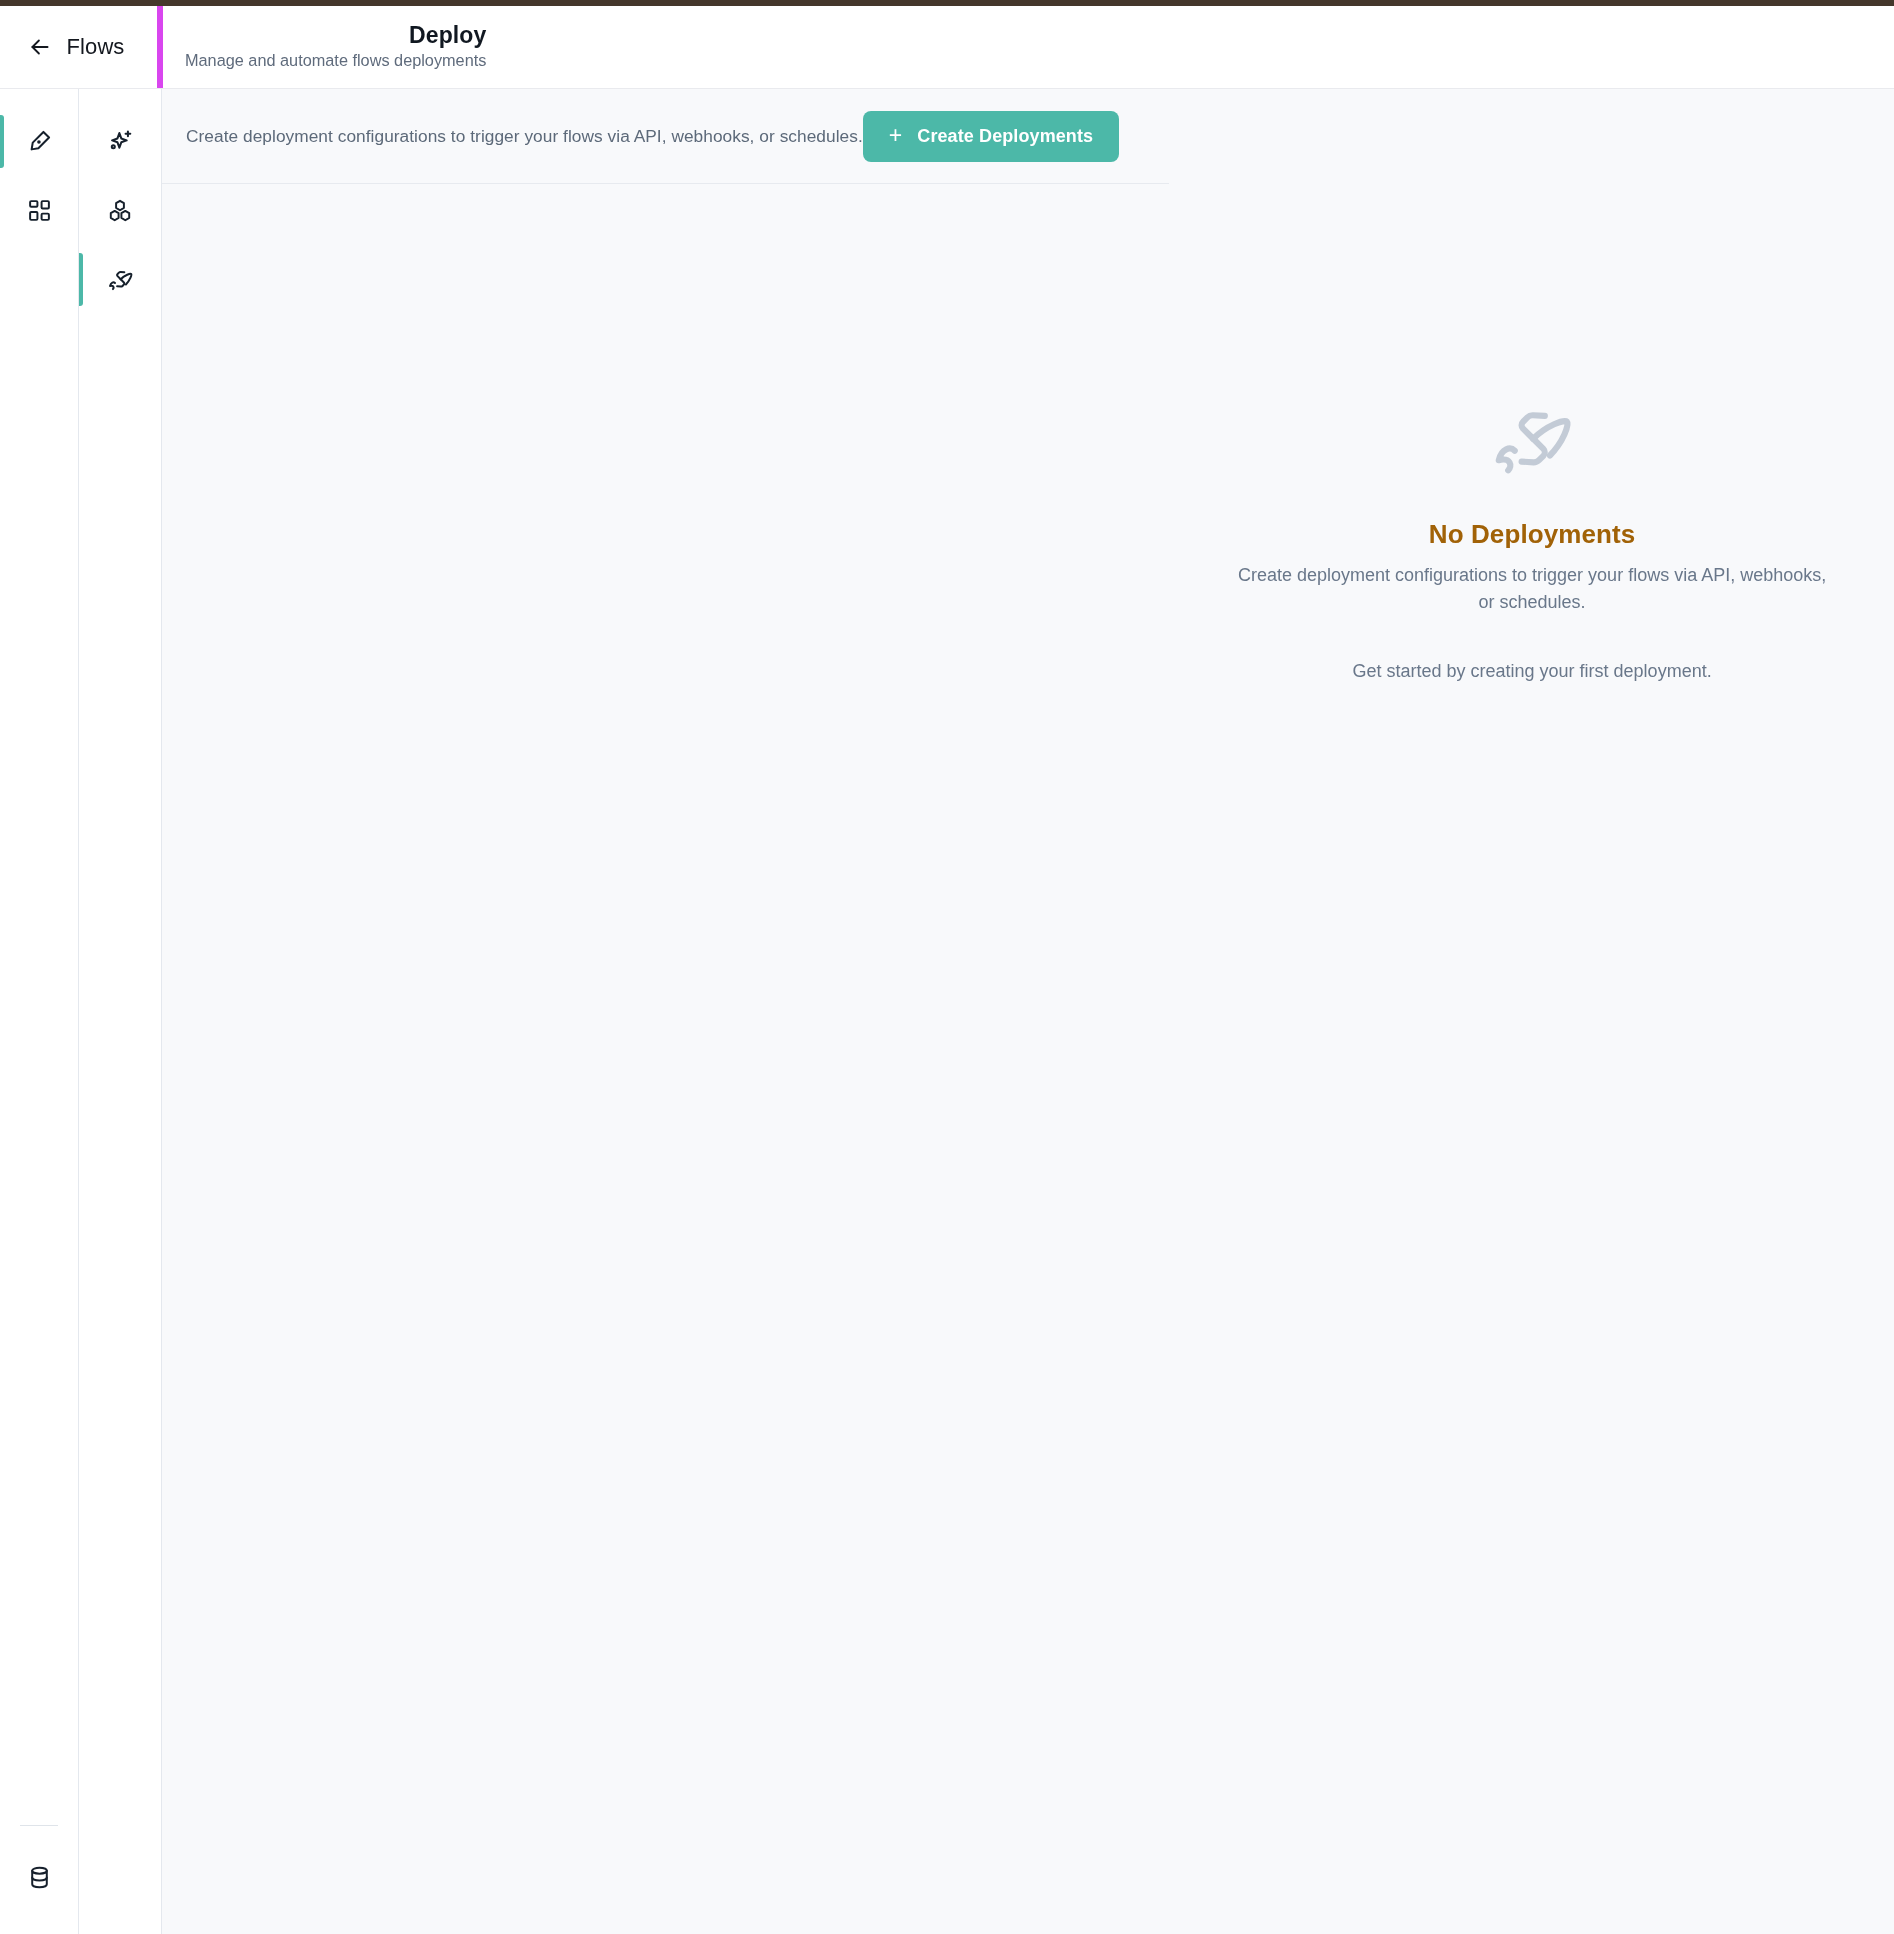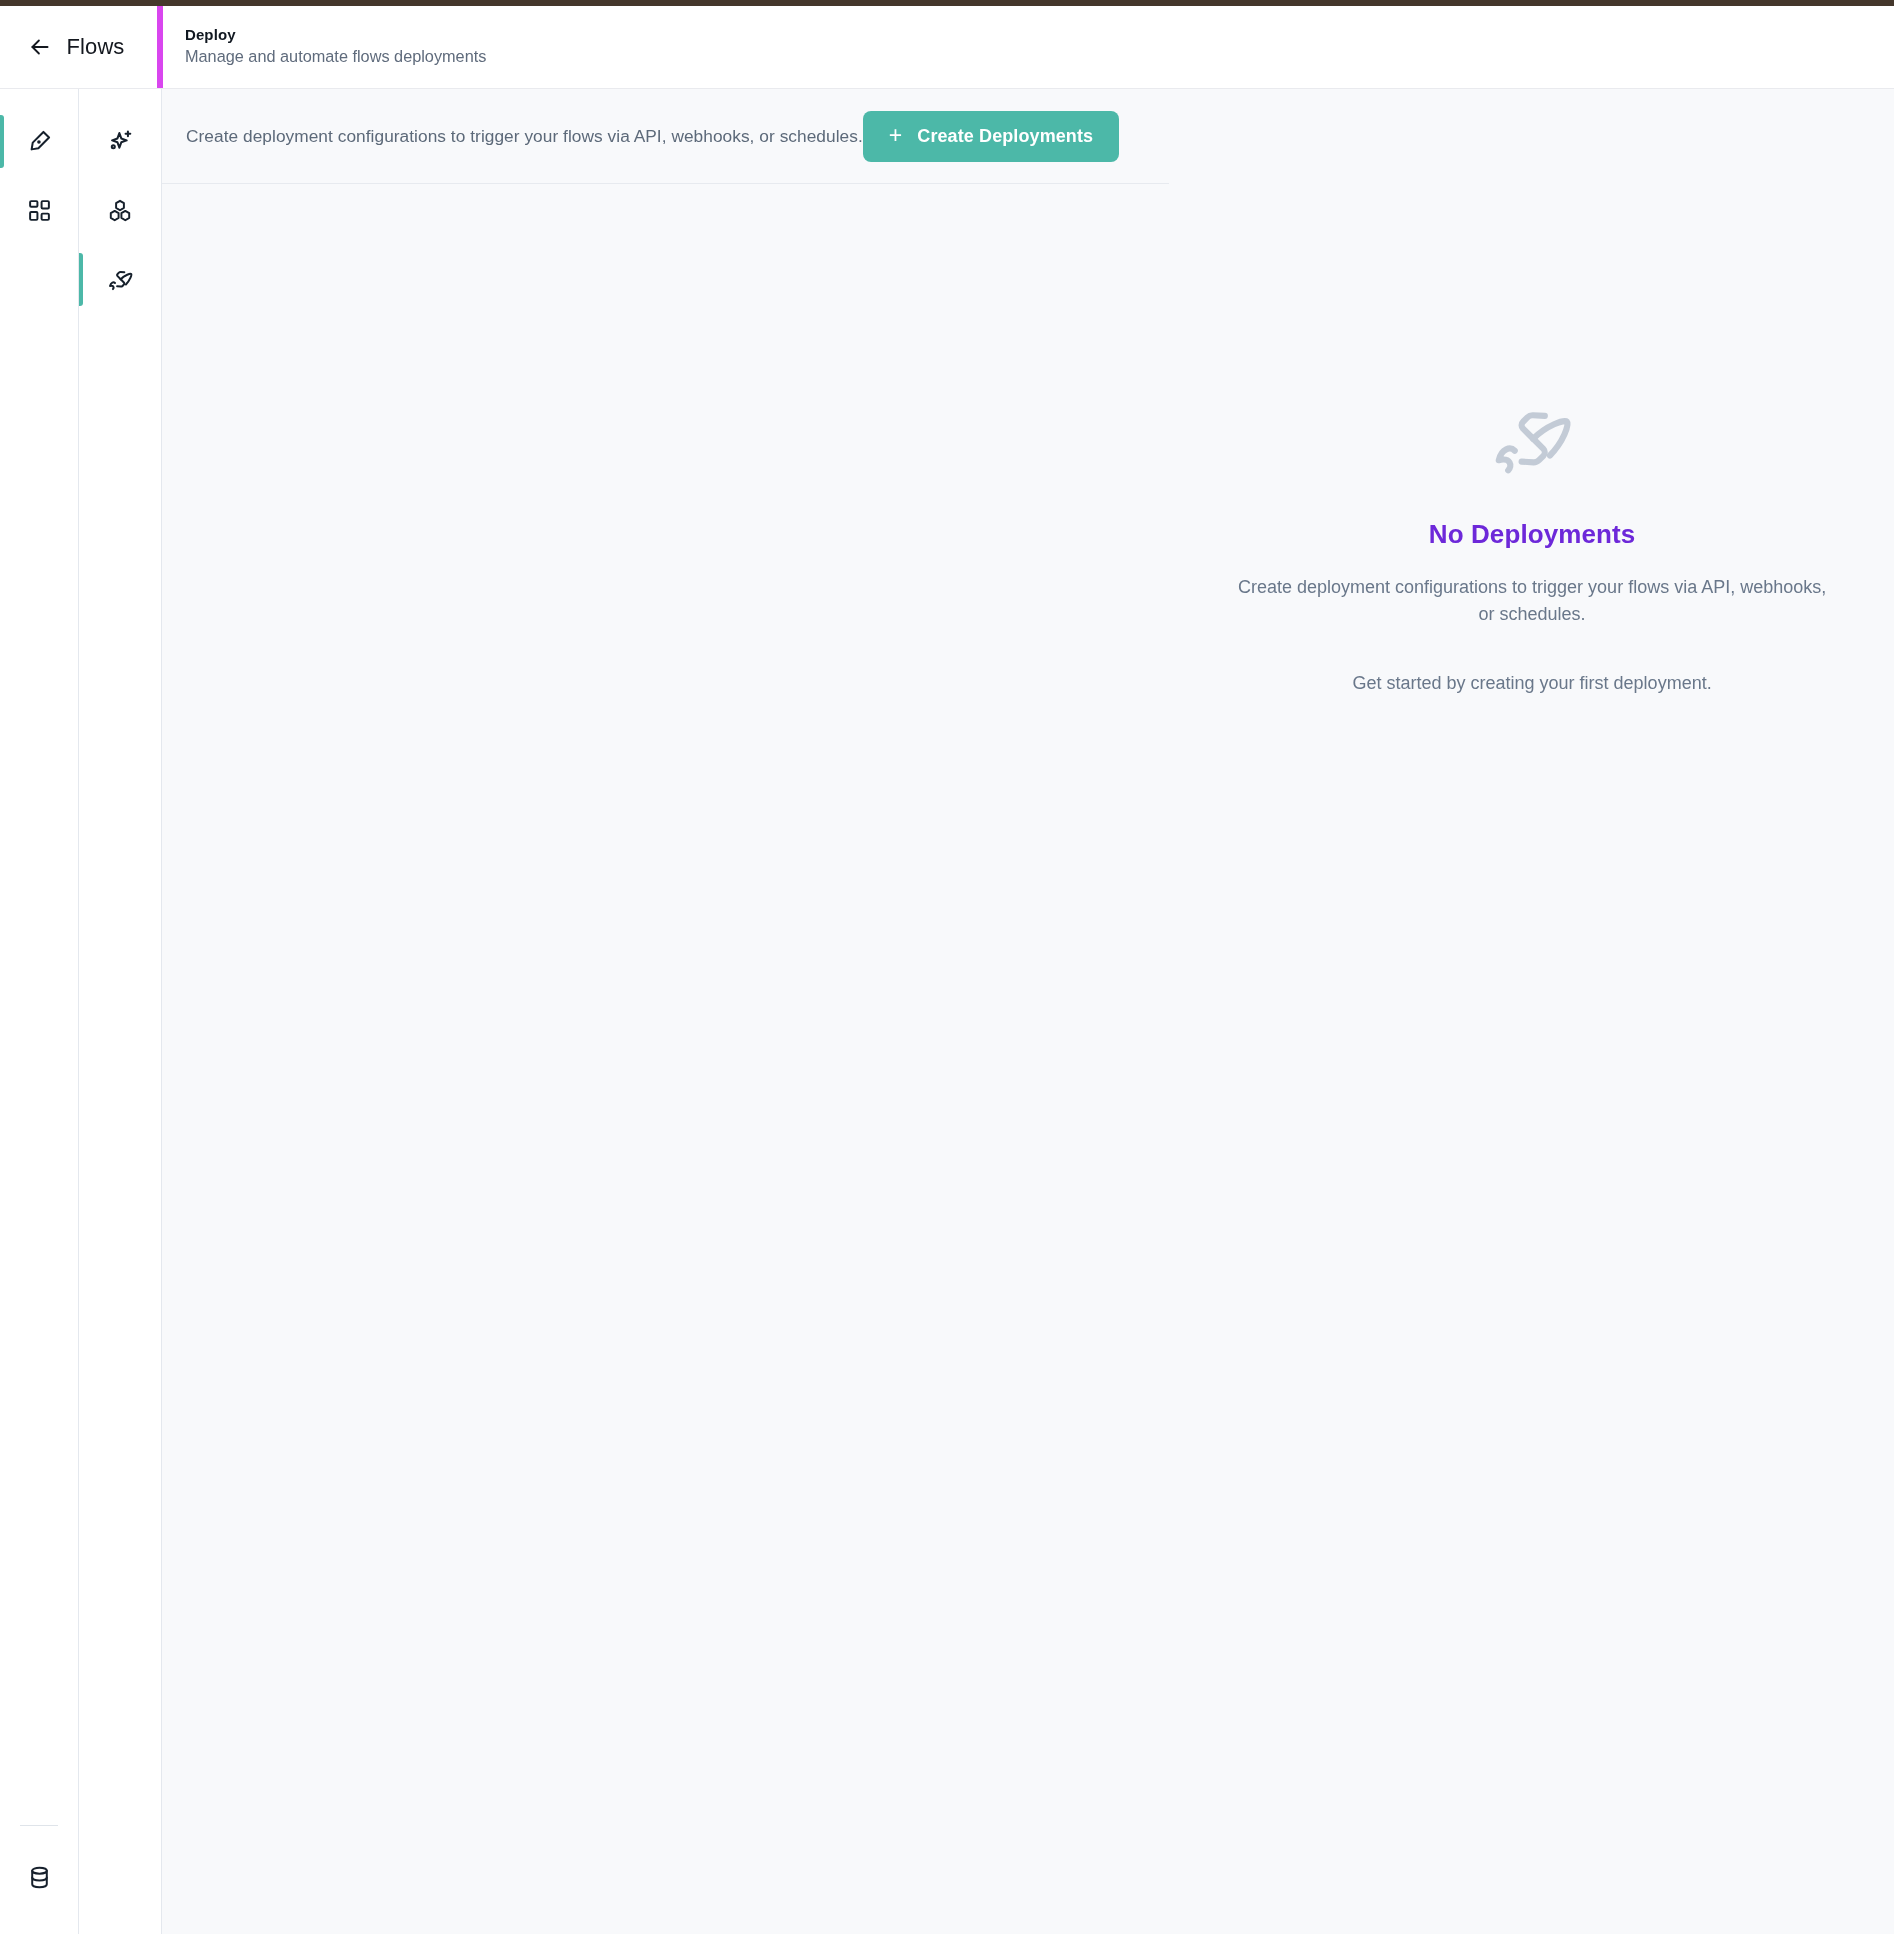--- a/index.html
+++ b/index.html
@@ -47,25 +47,26 @@
     letter-spacing: 0.1px;
   }
   .header-titles {
     display: flex;
     flex-direction: column;
     justify-content: center;
     padding-left: 22px;
     gap: 3px;
   }
   .header-title {
-    font-size: 15px;
+    font-size: 23px;
     font-weight: 700;
     color: #111821;
     letter-spacing: 0.1px;
     line-height: 1.1;
+    text-align: right;
   }
   .header-sub {
     font-size: 16.3px;
     color: #5f6b7c;
     font-weight: 400;
     line-height: 1.2;
   }
 
   
   .body {
@@ -190,22 +191,22 @@
     align-items: center;
   }
   .empty-icon {
     line-height: 0;
     margin-bottom: 36px;
     color: #c3cbd6;
   }
   .empty-title {
     font-size: 26px;
     font-weight: 700;
-    color: #6d28d9;
-    margin-bottom: 24px;
+    color: #a16207;
+    margin-bottom: 12px;
     letter-spacing: 0.1px;
   }
   .empty-desc {
     font-size: 18px;
     line-height: 1.5;
     color: #69778a;
     max-width: 594px;
     margin-bottom: 24px;
     font-weight: 400;
   }

